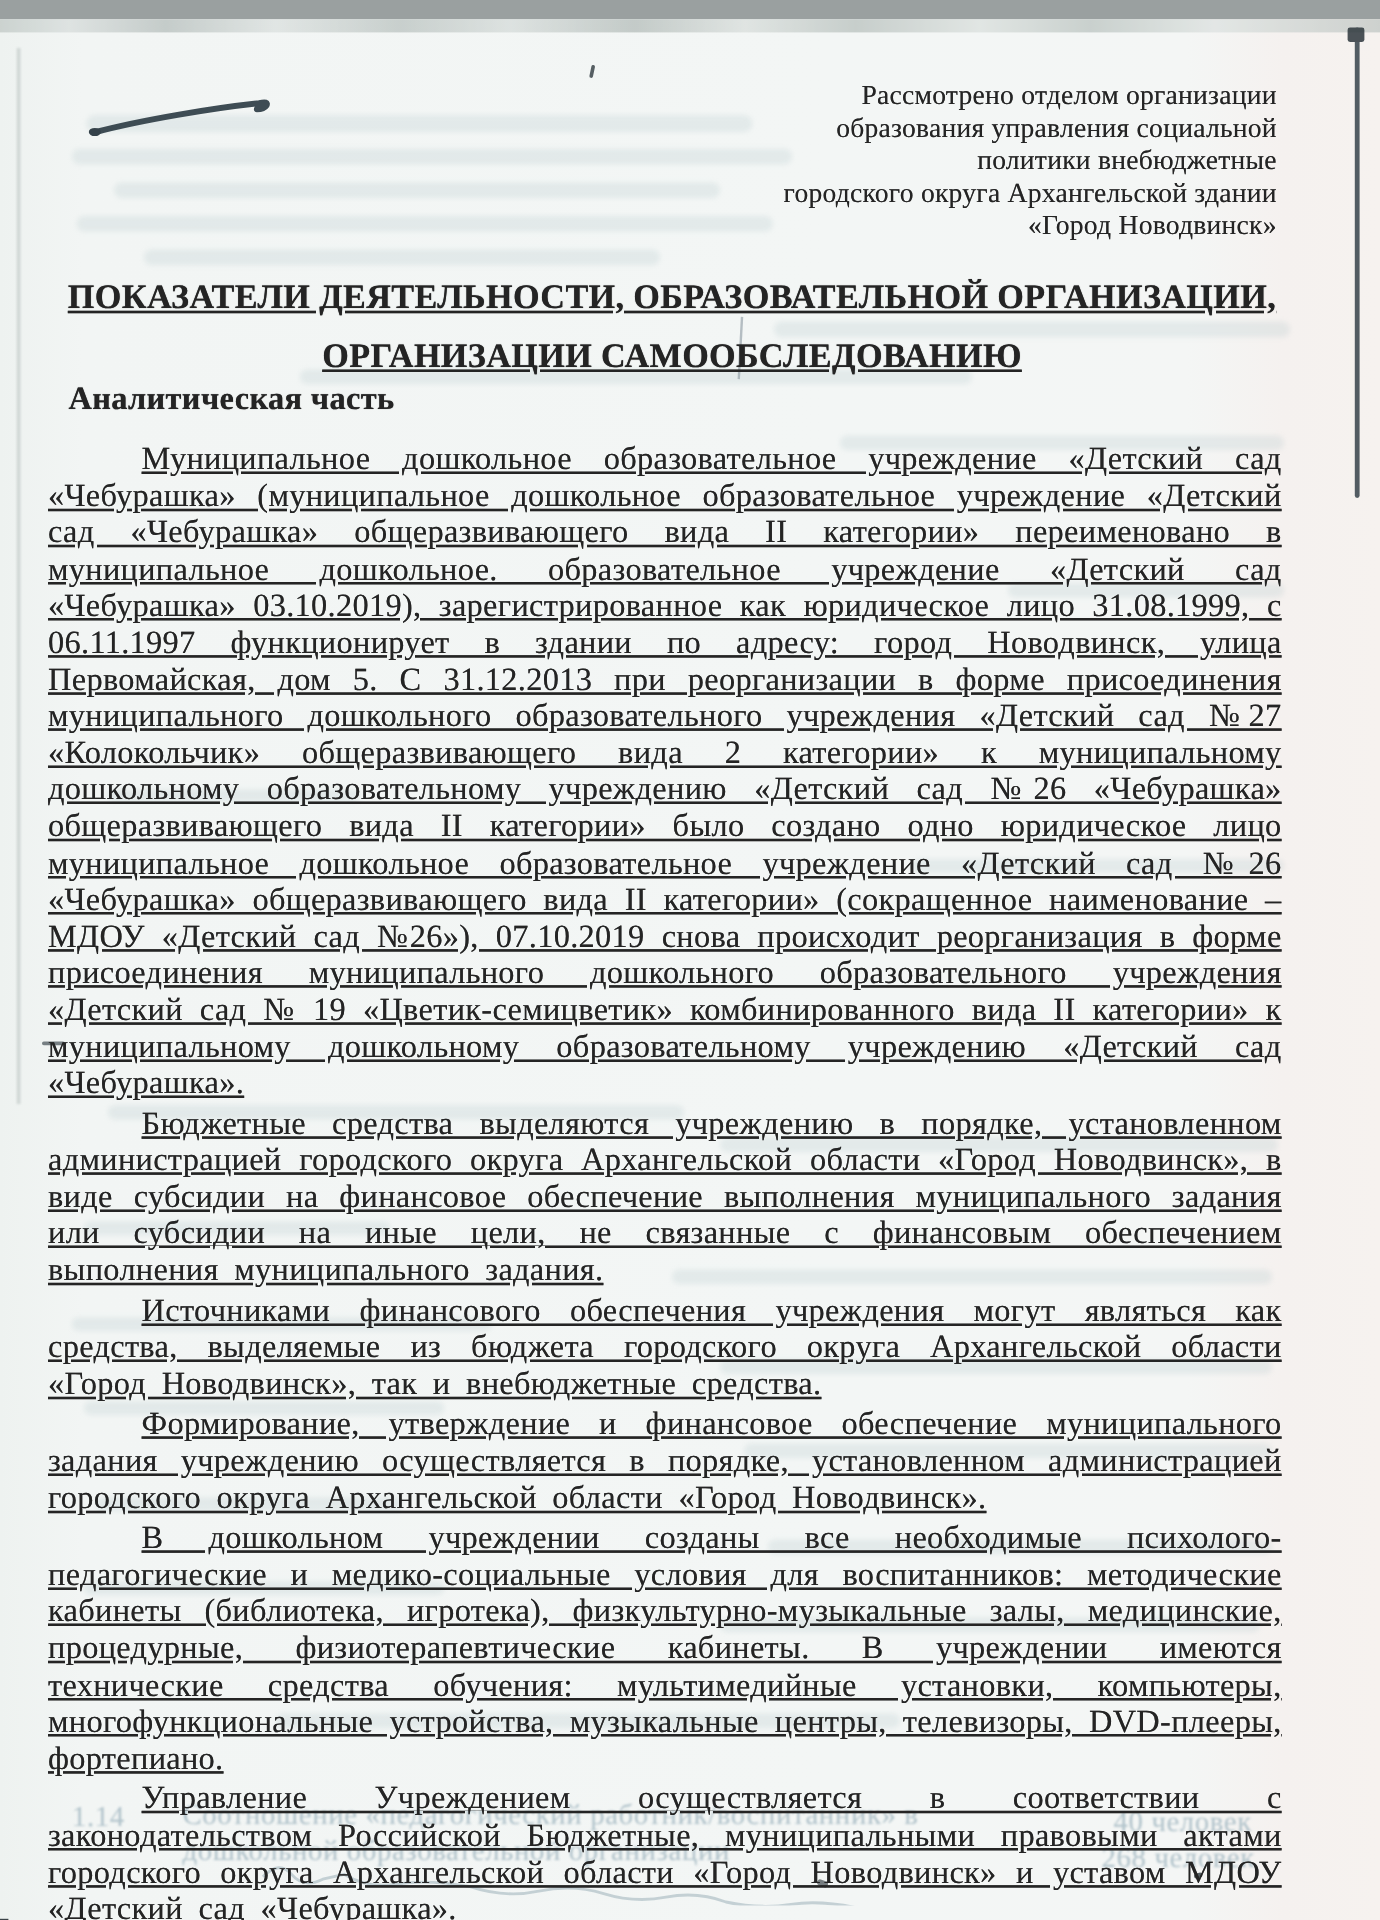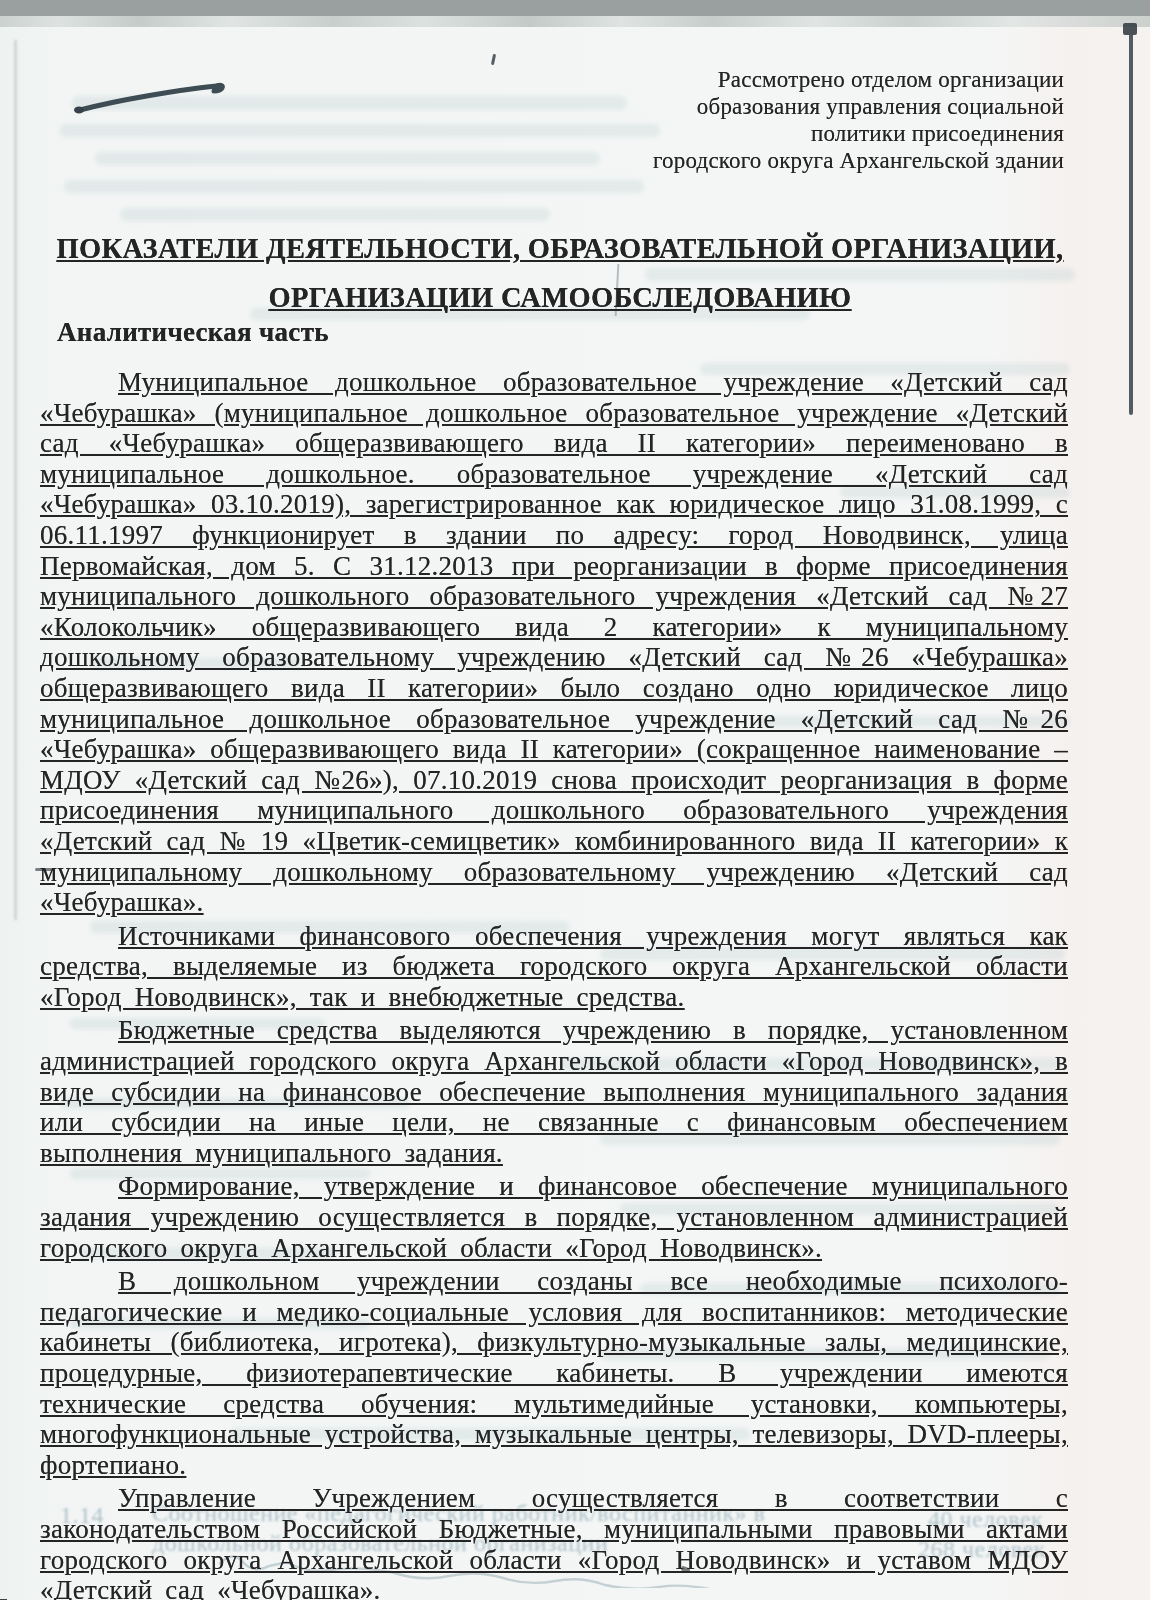--- a/index.html
+++ b/index.html
@@ -152,33 +152,34 @@
 
   <div class="speck" style="left:492px;top:38px;width:3px;height:11px;transform:rotate(12deg)"></div>
   <div class="scratch-mark"></div>
   <div class="margin-dash"></div>
   <div class="speck" style="left:995px;top:1545px;width:7px;height:4px;transform:rotate(-18deg)"></div>
   <div class="speck" style="left:681px;top:1551px;width:9px;height:5px;transform:rotate(20deg);opacity:.8"></div>
 
   <div class="approved">
     <div>Рассмотрено отделом организации</div>
     <div>образования управления социальной</div>
-    <div>политики присоединения</div>
+    <div>политики внебюджетные</div>
     <div>городского округа Архангельской здании</div>
+    <div>«Город Новодвинск»</div>
   </div>
 
   <div class="title">
     <div class="t-line">ПОКАЗАТЕЛИ ДЕЯТЕЛЬНОСТИ, ОБРАЗОВАТЕЛЬНОЙ ОРГАНИЗАЦИИ,</div>
     <div class="t-line">ОРГАНИЗАЦИИ САМООБСЛЕДОВАНИЮ</div>
   </div>
 
   <div class="section-heading">Аналитическая часть</div>
 
   <div class="body-text">
     <p>Муниципальное дошкольное образовательное учреждение «Детский сад «Чебурашка» (муниципальное дошкольное образовательное учреждение «Детский сад «Чебурашка» общеразвивающего вида II категории» переименовано в муниципальное дошкольное. образовательное учреждение «Детский сад «Чебурашка» 03.10.2019), зарегистрированное как юридическое лицо 31.08.1999, с 06.11.1997 функционирует в здании по адресу: город Новодвинск, улица Первомайская, дом 5. С 31.12.2013 при реорганизации в форме присоединения муниципального дошкольного образовательного учреждения «Детский сад №27 «Колокольчик» общеразвивающего вида 2 категории» к муниципальному дошкольному образовательному учреждению «Детский сад №26 «Чебурашка» общеразвивающего вида II категории» было создано одно юридическое лицо муниципальное дошкольное образовательное учреждение «Детский сад №26 «Чебурашка» общеразвивающего вида II категории» (сокращенное наименование – МДОУ «Детский сад №26»), 07.10.2019 снова происходит реорганизация в форме присоединения муниципального дошкольного образовательного учреждения «Детский сад № 19 «Цветик-семицветик» комбинированного вида II категории» к муниципальному дошкольному образовательному учреждению «Детский сад «Чебурашка».</p>
+    <p>Бюджетные средства выделяются учреждению в порядке, установленном администрацией городского округа Архангельской области «Город Новодвинск», в виде субсидии на финансовое обеспечение выполнения муниципального задания или субсидии на иные цели, не связанные с финансовым обеспечением выполнения муниципального задания.</p>
     <p>Источниками финансового обеспечения учреждения могут являться как средства, выделяемые из бюджета городского округа Архангельской области «Город Новодвинск», так и внебюджетные средства.</p>
-    <p>Бюджетные средства выделяются учреждению в порядке, установленном администрацией городского округа Архангельской области «Город Новодвинск», в виде субсидии на финансовое обеспечение выполнения муниципального задания или субсидии на иные цели, не связанные с финансовым обеспечением выполнения муниципального задания.</p>
     <p>Формирование, утверждение и финансовое обеспечение муниципального задания учреждению осуществляется в порядке, установленном администрацией городского округа Архангельской области «Город Новодвинск».</p>
     <p>В дошкольном учреждении созданы все необходимые психолого-педагогические и медико-социальные условия для воспитанников: методические кабинеты (библиотека, игротека), физкультурно-музыкальные залы, медицинские, процедурные, физиотерапевтические кабинеты. В учреждении имеются технические средства обучения: мультимедийные установки, компьютеры, многофункциональные устройства, музыкальные центры, телевизоры, DVD-плееры, фортепиано.</p>
     <p>Управление Учреждением осуществляется в соответствии с законодательством Российской Бюджетные, муниципальными правовыми актами городского округа Архангельской области «Город Новодвинск» и уставом МДОУ «Детский сад «Чебурашка».</p>
   </div>
 
 </div>
 
 </body></html>

